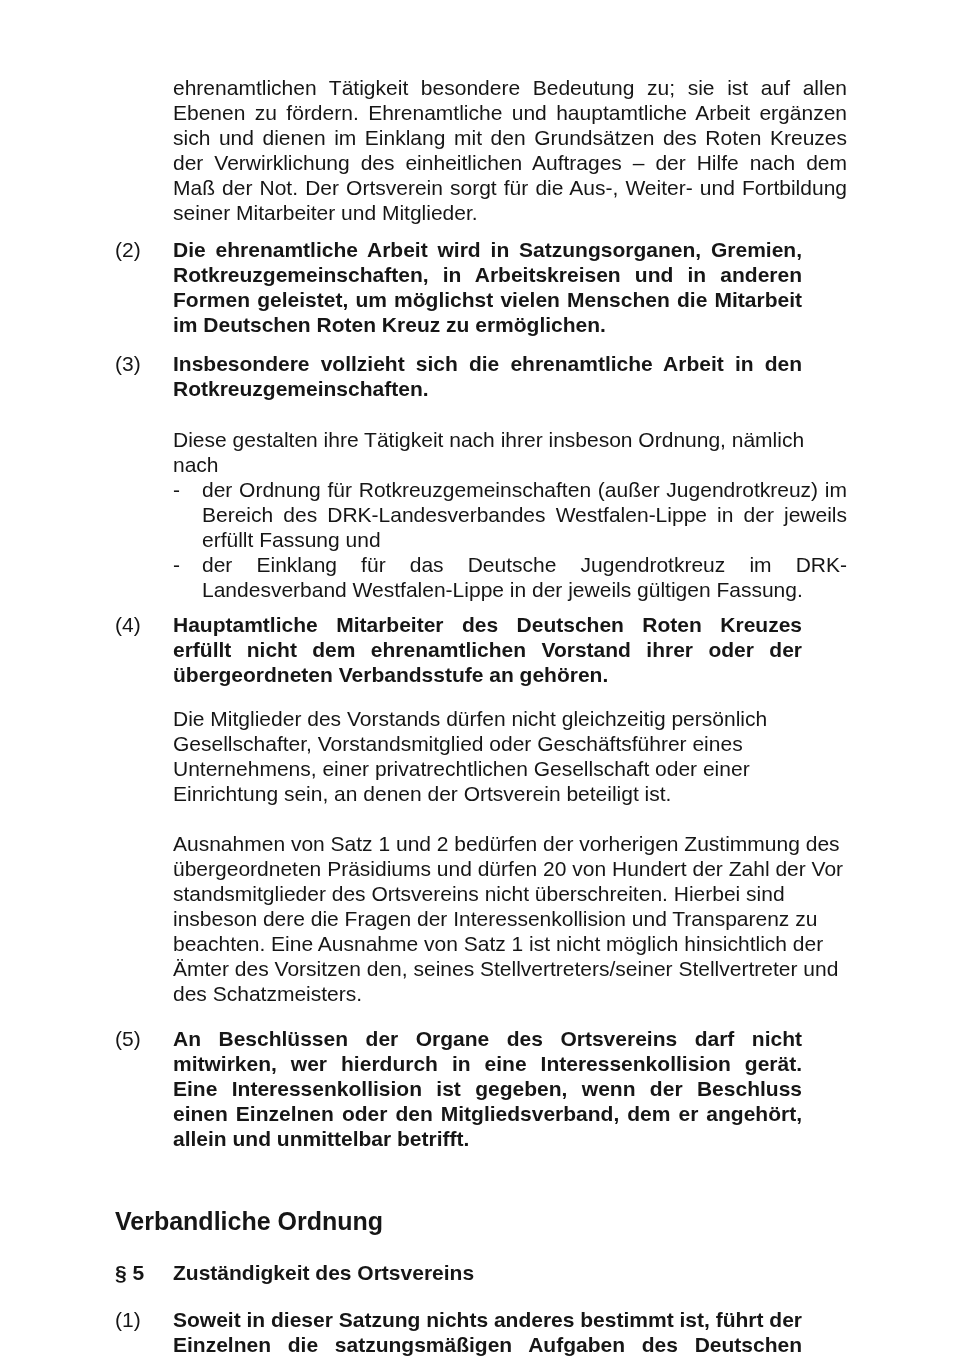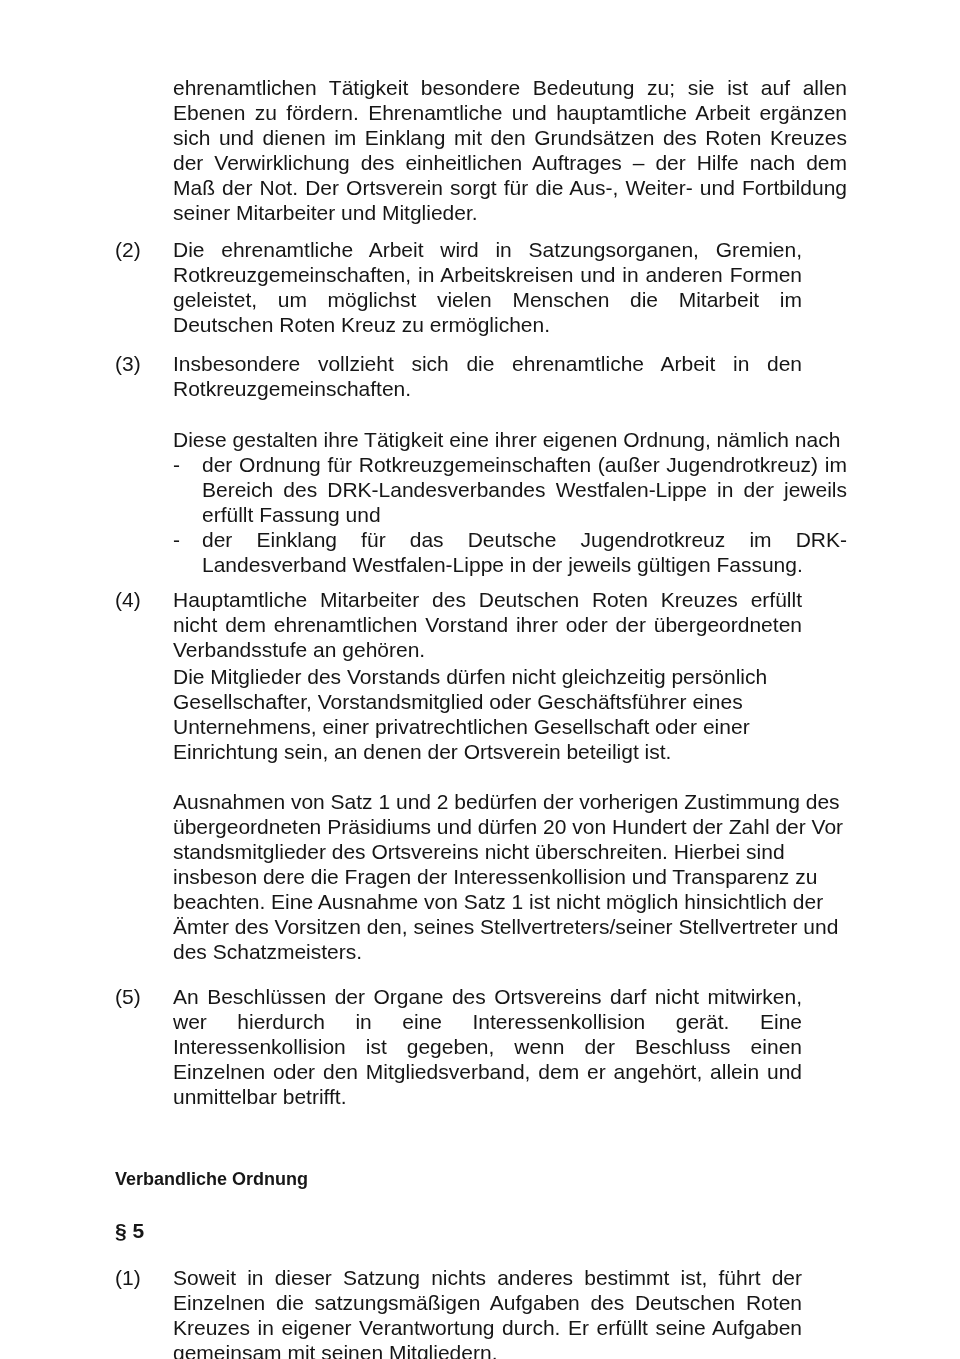--- a/index.html
+++ b/index.html
@@ -23,20 +23,21 @@
     padding: 75px 66px 0 115px;
     overflow: hidden;
   }
   .row { display: flex; align-items: flex-start; }
   .num {
     flex: 0 0 58px;
     width: 58px;
   }
   .bodytext {
     width: 674px;
+    font-weight: bold;
   }
   .indent {
     margin-left: 58px;
     width: 674px;
   }
   .dash-row {
     display: flex;
     margin-left: 58px;
     width: 674px;
   }
@@ -44,35 +45,35 @@
     flex: 0 0 29px;
     width: 29px;
   }
   .dash-text {
     width: 645px;
   }
   .just { text-align: justify; }
   p { margin: 0; }
   .h1 {
     font-weight: bold;
-    font-size: 18px;
+    font-size: 25px;
     line-height: 30px;
   }
   .h2 {
     font-weight: bold;
     font-size: 21px;
     line-height: 26px;
   }
   .pagenum {
     width: 732px;
     text-align: center;
   }
   .mt10 { margin-top: 10px; }
   .mt12 { margin-top: 12px; }
-  .mt13 { margin-top: 2px; }
+  .mt13 { margin-top: 19px; }
   .mt14 { margin-top: 14px; }
   .mt15 { margin-top: 25px; }
   .mt20 { margin-top: 20px; }
   .mt21 { margin-top: 21px; }
   .mt24 { margin-top: 24px; }
   .mt26 { margin-top: 26px; }
   .mt55 { margin-top: 55px; }
 </style>
 </head>
 <body>
@@ -84,21 +85,21 @@
   <div class="row mt12">
     <span class="num">(2)</span>
     <p class="bodytext just">Die ehrenamtliche Arbeit wird in Satzungsorganen, Gremien, Rotkreuzgemeinschaften, in Arbeitskreisen und in anderen Formen geleistet, um möglichst vielen Menschen die Mitarbeit im Deutschen Roten Kreuz zu ermöglichen.</p>
   </div>
 
   <div class="row mt14">
     <span class="num">(3)</span>
     <p class="bodytext just">Insbesondere vollzieht sich die ehrenamtliche Arbeit in den Rotkreuzgemeinschaften.</p>
   </div>
 
-  <p class="indent mt26">Diese gestalten ihre Tätigkeit eine ihrer eigenen Ordnung, nämlich nach</p>
+  <p class="indent mt26">Diese gestalten ihre Tätigkeit nach ihrer insbeson Ordnung, nämlich nach</p>
 
   <div class="dash-row">
     <span class="dash-marker">-</span>
     <p class="dash-text just">der Ordnung für Rotkreuzgemeinschaften (außer Jugendrotkreuz) im Bereich des DRK-Landesverbandes Westfalen-Lippe in der jeweils erfüllt Fassung und</p>
   </div>
 
   <div class="dash-row">
     <span class="dash-marker">-</span>
     <p class="dash-text just">der Einklang für das Deutsche Jugendrotkreuz im DRK-Landesverband Westfalen-Lippe in der jeweils gültigen Fassung.</p>
   </div>
@@ -114,20 +115,21 @@
 
   <div class="row mt20">
     <span class="num">(5)</span>
     <p class="bodytext just">An Beschlüssen der Organe des Ortsvereins darf nicht mitwirken, wer hierdurch in eine Interessenkollision gerät. Eine Interessenkollision ist gegeben, wenn der Beschluss einen Einzelnen oder den Mitgliedsverband, dem er angehört, allein und unmittelbar betrifft.</p>
   </div>
 
   <div class="h1 mt55">Verbandliche Ordnung</div>
 
   <div class="row h2 mt24">
     <span class="num">§ 5</span>
+    <span>Zuständigkeit des Ortsvereins</span>
   </div>
 
   <div class="row mt21">
     <span class="num">(1)</span>
     <p class="bodytext just">Soweit in dieser Satzung nichts anderes bestimmt ist, führt der Einzelnen die satzungsmäßigen Aufgaben des Deutschen Roten Kreuzes in eigener Verantwortung durch. Er erfüllt seine Aufgaben gemeinsam mit seinen Mitgliedern.</p>
   </div>
 
   <div class="pagenum mt10">- 10 -</div>
 
 </div>

